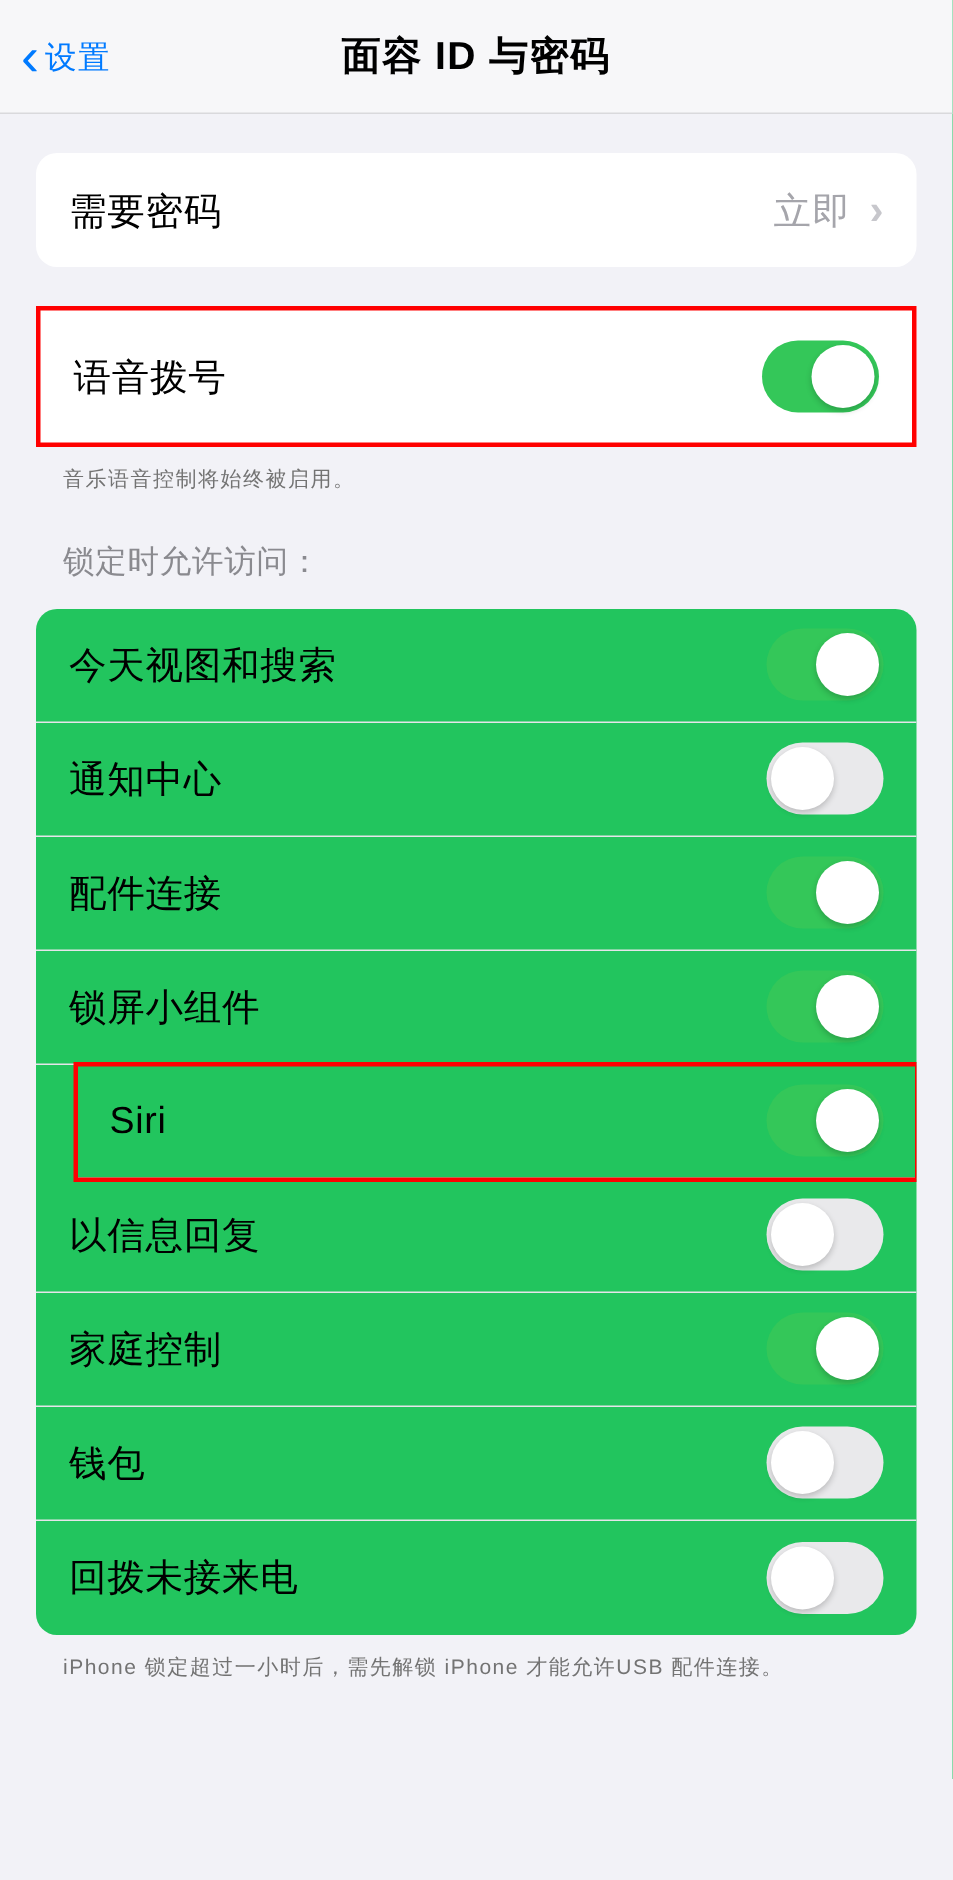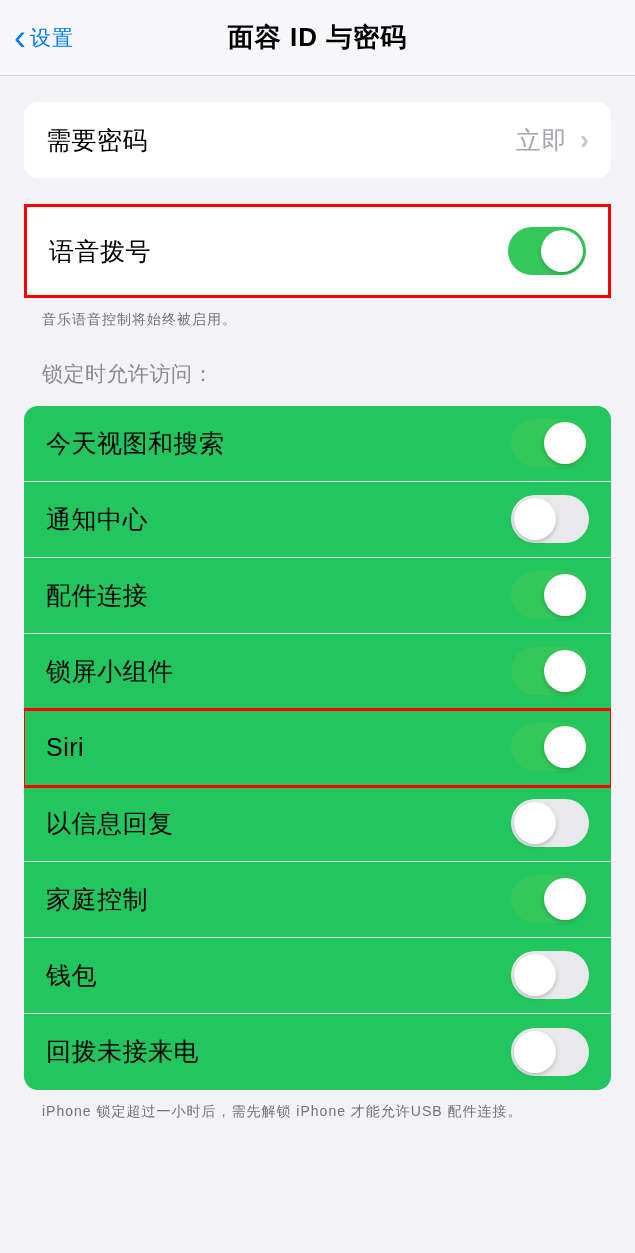--- a/index.html
+++ b/index.html
@@ -205,21 +205,21 @@
         <div class="toggle on">
           <div class="toggle-knob"></div>
         </div>
       </div>
       <div class="row">
         <span class="row-label">锁屏小组件</span>
         <div class="toggle on">
           <div class="toggle-knob"></div>
         </div>
       </div>
-      <div class="row" style="outline: rgb(255, 0, 0) solid 3px; outline-offset: -1px; position: relative; z-index: 2;">
+      <div class="row" style="outline: rgb(255, 0, 0) solid 3px; outline-offset: -1px; position: relative; z-index: 2; margin-left: 27px;">
         <span class="row-label">Siri</span>
         <div class="toggle on">
           <div class="toggle-knob"></div>
         </div>
       </div>
       <div class="row">
         <span class="row-label">以信息回复</span>
         <div class="toggle off">
           <div class="toggle-knob"></div>
         </div>

